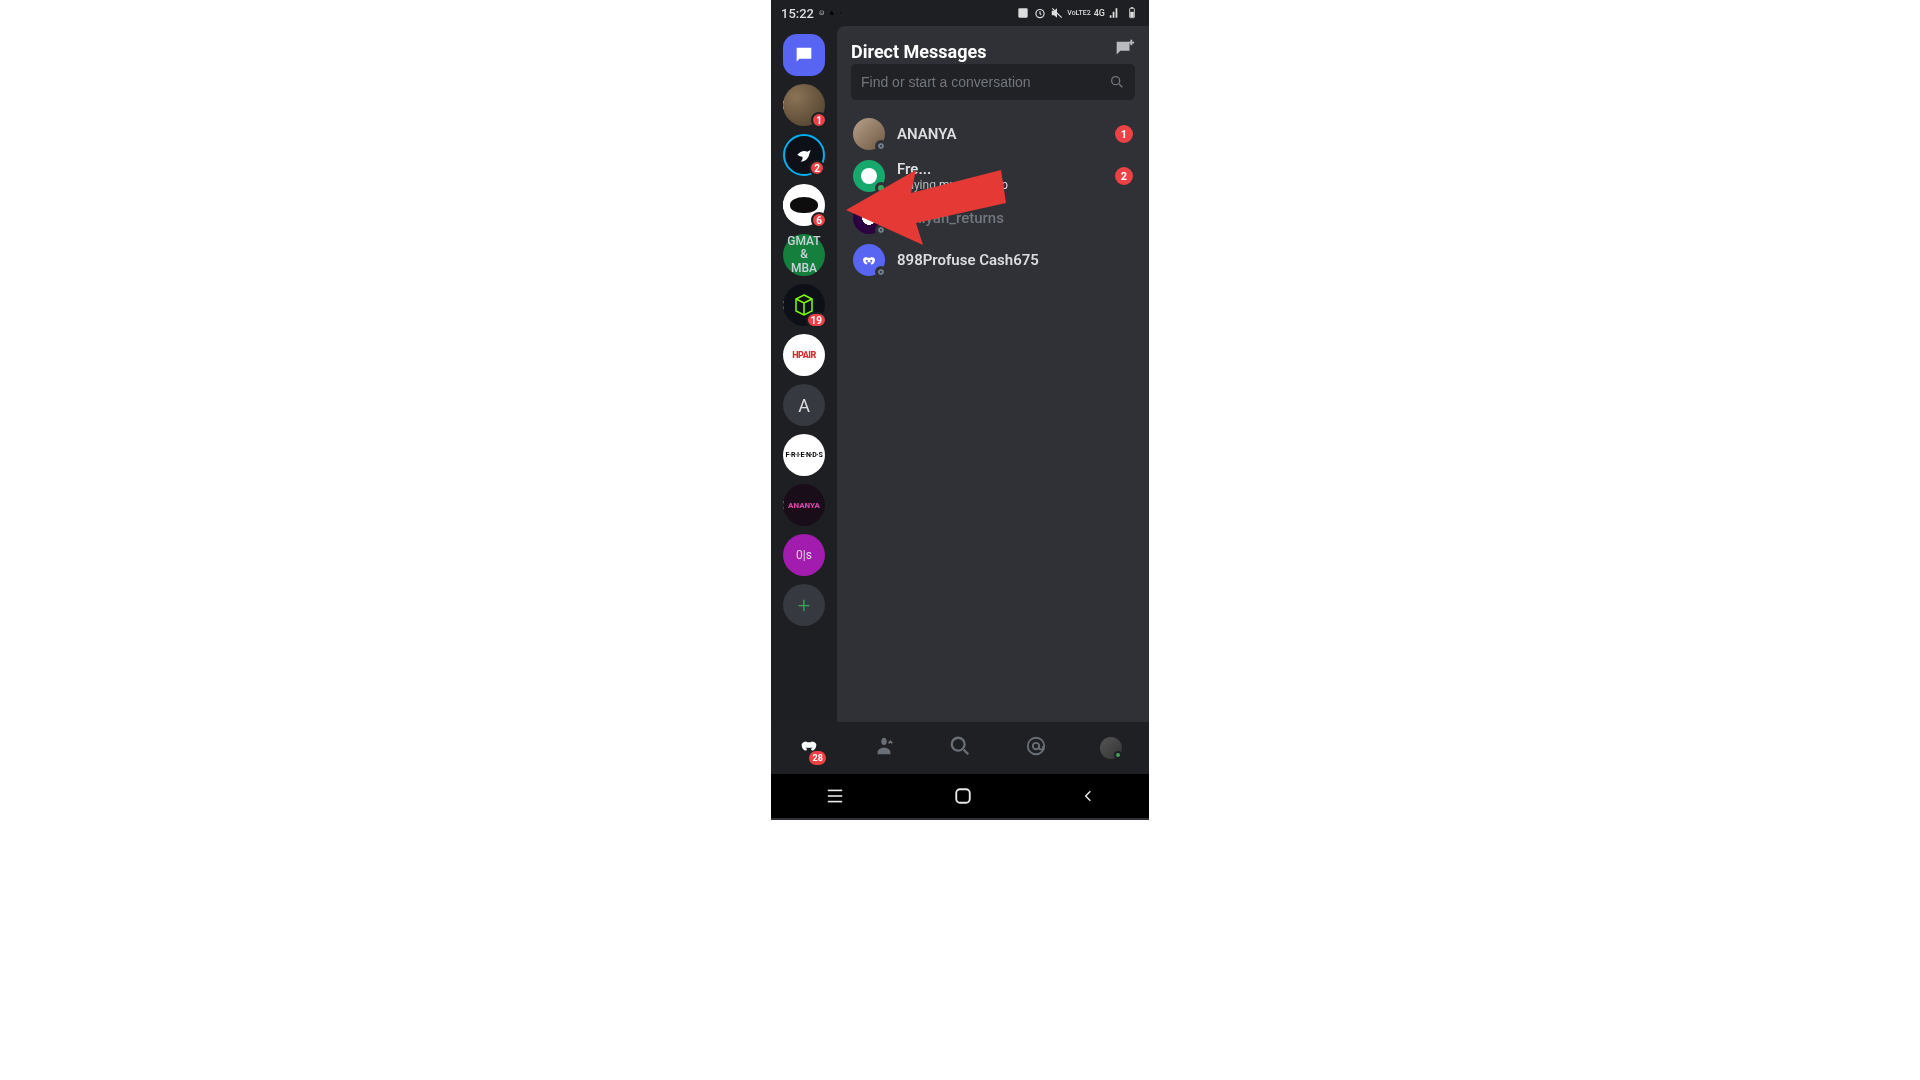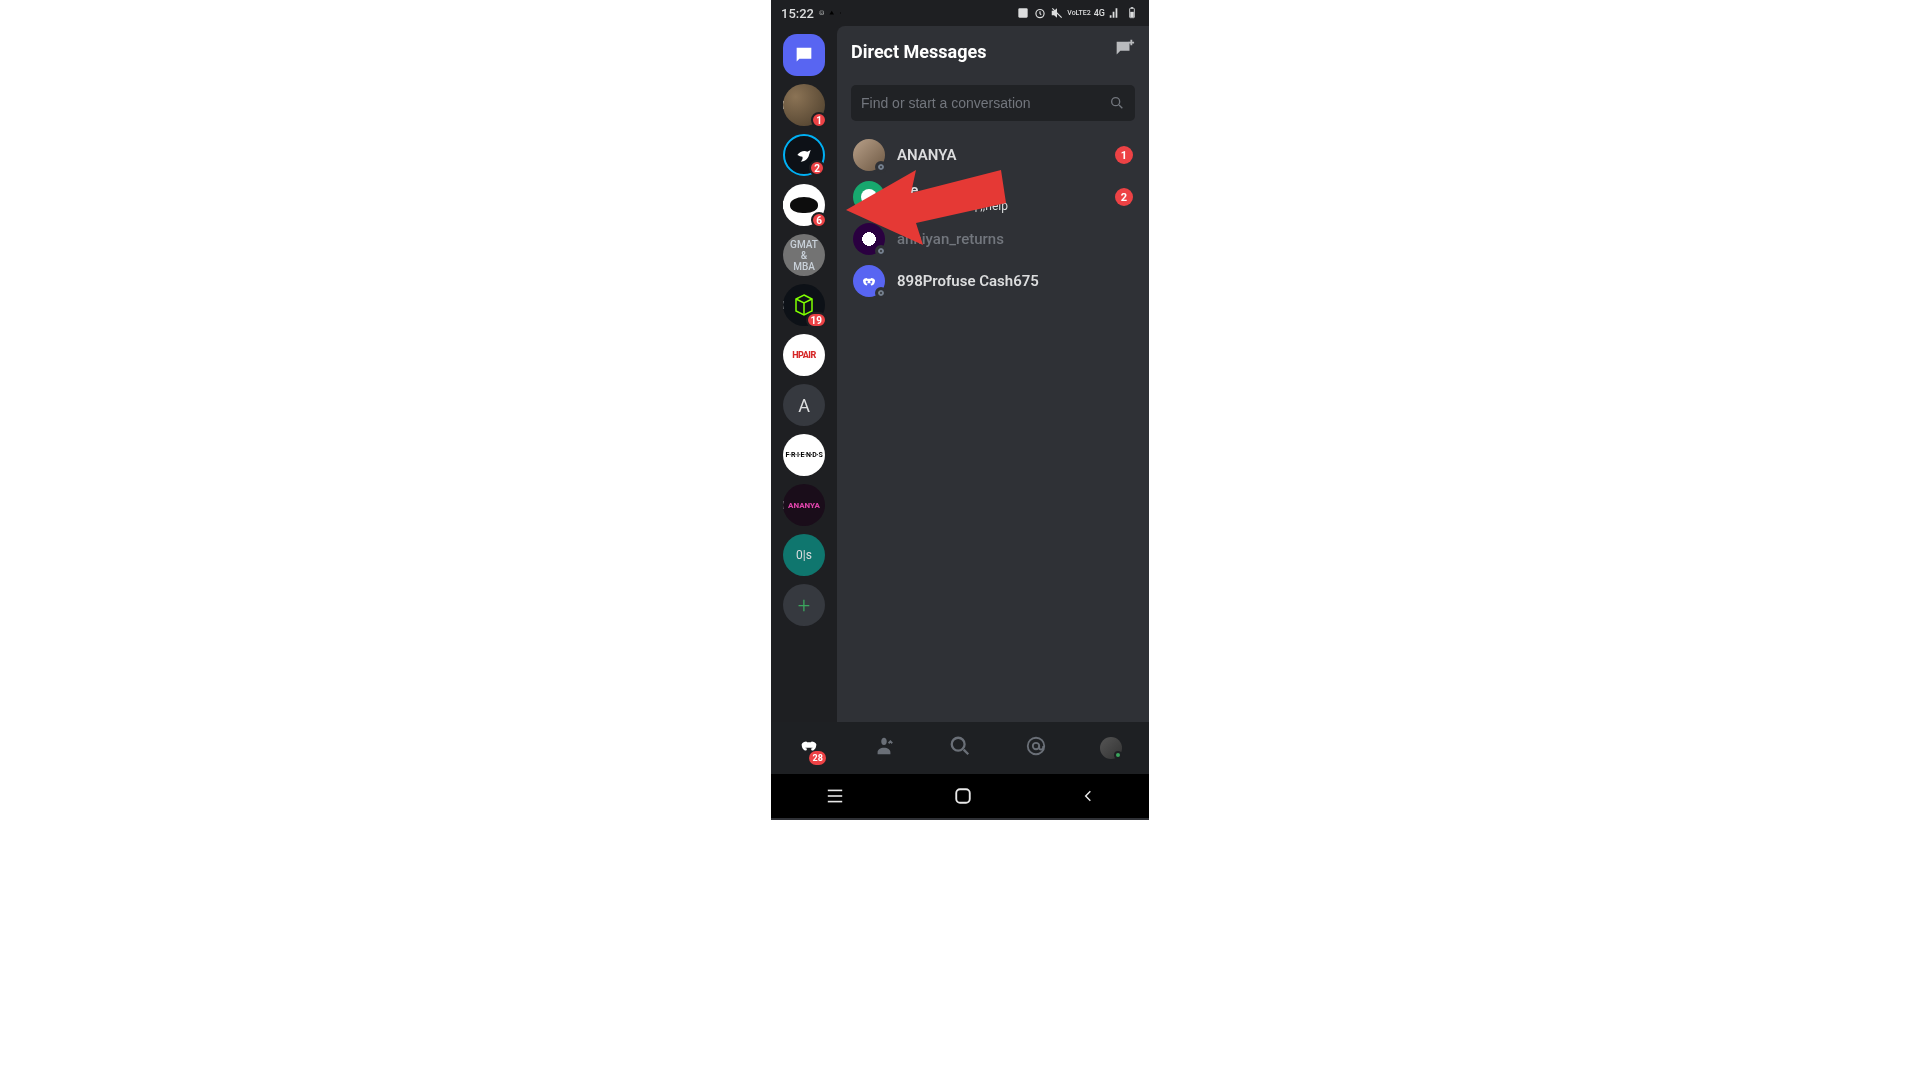--- a/index.html
+++ b/index.html
@@ -85,28 +85,28 @@
   }
   .server-item.avatar1 { background: radial-gradient(circle at 30% 30%, #8b7355, #4a3c2a); }
   .server-item.avatar2 { background: #0d1117; border: 2px solid #00b0f4; }
   .server-item.avatar2 svg { width: 20px; height: 20px; fill: #fff; }
   .server-item.ninja { background: #fff; position: relative; }
   .server-item.ninja::after {
     content: "";
     width: 28px; height: 16px; background: #0d0d0d; border-radius: 50% 50% 45% 45%;
     position: absolute;
   }
-  .server-item.gmat { background: #737373; color: #c9d1d9; font-size: 10px; text-align: center; line-height: 1.1; font-weight: 500; }
+  .server-item.gmat { background: #15803d; color: #c9d1d9; font-size: 12px; text-align: center; line-height: 1.1; font-weight: 500; }
   .server-item.cube { background: #0d1117; color: #0f0; }
   .server-item.cube svg { width: 24px; height: 24px; }
   .server-item.hpair { background: #fff; color: #d62828; font-size: 9px; font-weight: 800; letter-spacing: -0.5px; }
   .server-item.letter-a { background: #36393f; color: #dcddde; font-size: 18px; }
   .server-item.friends { background: #fff; color: #000; font-size: 7px; font-weight: 700; letter-spacing: -0.3px; }
   .server-item.chaos { background: #1a0d1a; color: #d4a; font-size: 8px; font-weight: 800; }
-  .server-item.ols { background: #0f766e; color: #dcddde; font-size: 12px; justify-content: center; }
+  .server-item.ols { background: #a21caf; color: #dcddde; font-size: 12px; justify-content: center; }
   .server-item.add { background: #36393f; color: #3ba55d; font-size: 22px; font-weight: 300; }
   .server-pill {
     position: absolute;
     left: 0;
     width: 4px;
     height: 8px;
     background: #fff;
     border-radius: 0 4px 4px 0;
   }
   .main-panel {
@@ -114,21 +114,21 @@
     background: #2f3136;
     border-radius: 8px 0 0 0;
     padding: 12px 14px;
     display: flex;
     flex-direction: column;
   }
   .dm-header {
     display: flex;
     justify-content: space-between;
     align-items: center;
-    margin-bottom: 21px;
+    margin-bottom: 0;
   }
   .dm-title { color: #fff; font-weight: 700; font-size: 18px; }
   .new-dm-icon svg { width: 22px; height: 22px; fill: #b9bbbe; }
   .search-box {
     background: #202225;
     border-radius: 5px;
     height: 36px;
     display: flex;
     align-items: center;
     padding: 0 10px;

